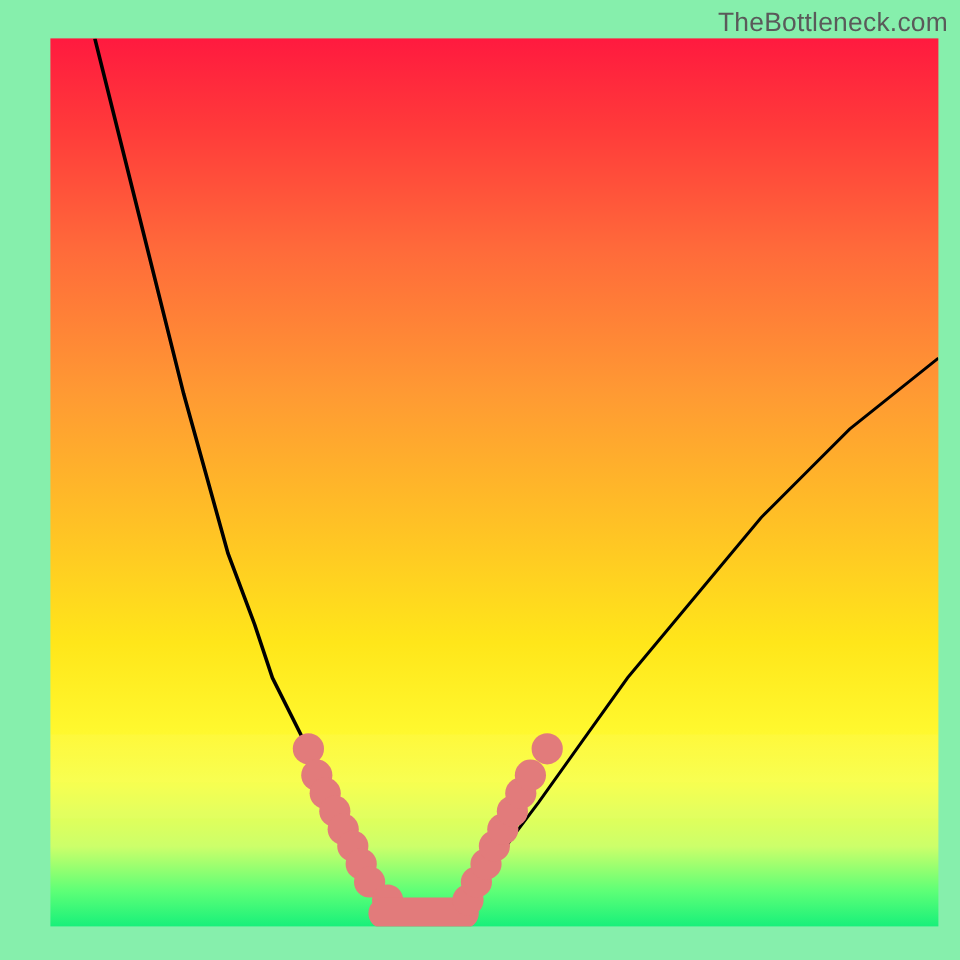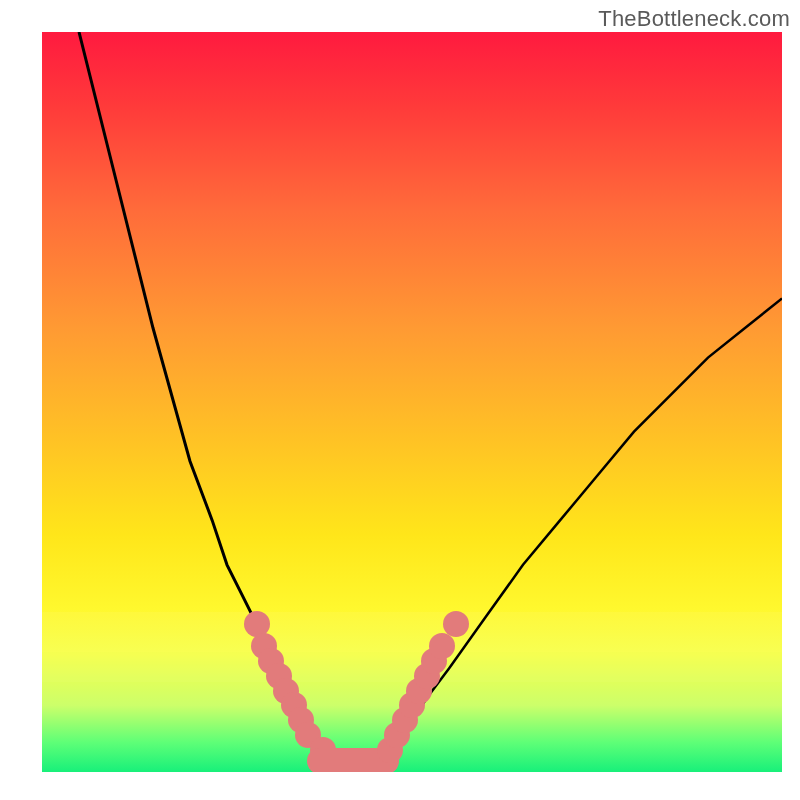--- a/index.html
+++ b/index.html
@@ -8,21 +8,21 @@
     width: 800px;
     height: 800px;
     overflow: hidden;
     background: #000;
     font-family: Arial, Helvetica, sans-serif;
   }
   .outer {
     position: relative;
     width: 800px;
     height: 800px;
-    background: #ffffff;
+    background: #86efac;
   }
   .watermark {
     position: absolute;
     top: 6px;
     right: 10px;
     color: #5a5a5a;
     font-size: 22px;
     font-weight: 400;
     letter-spacing: 0.2px;
     z-index: 50;

